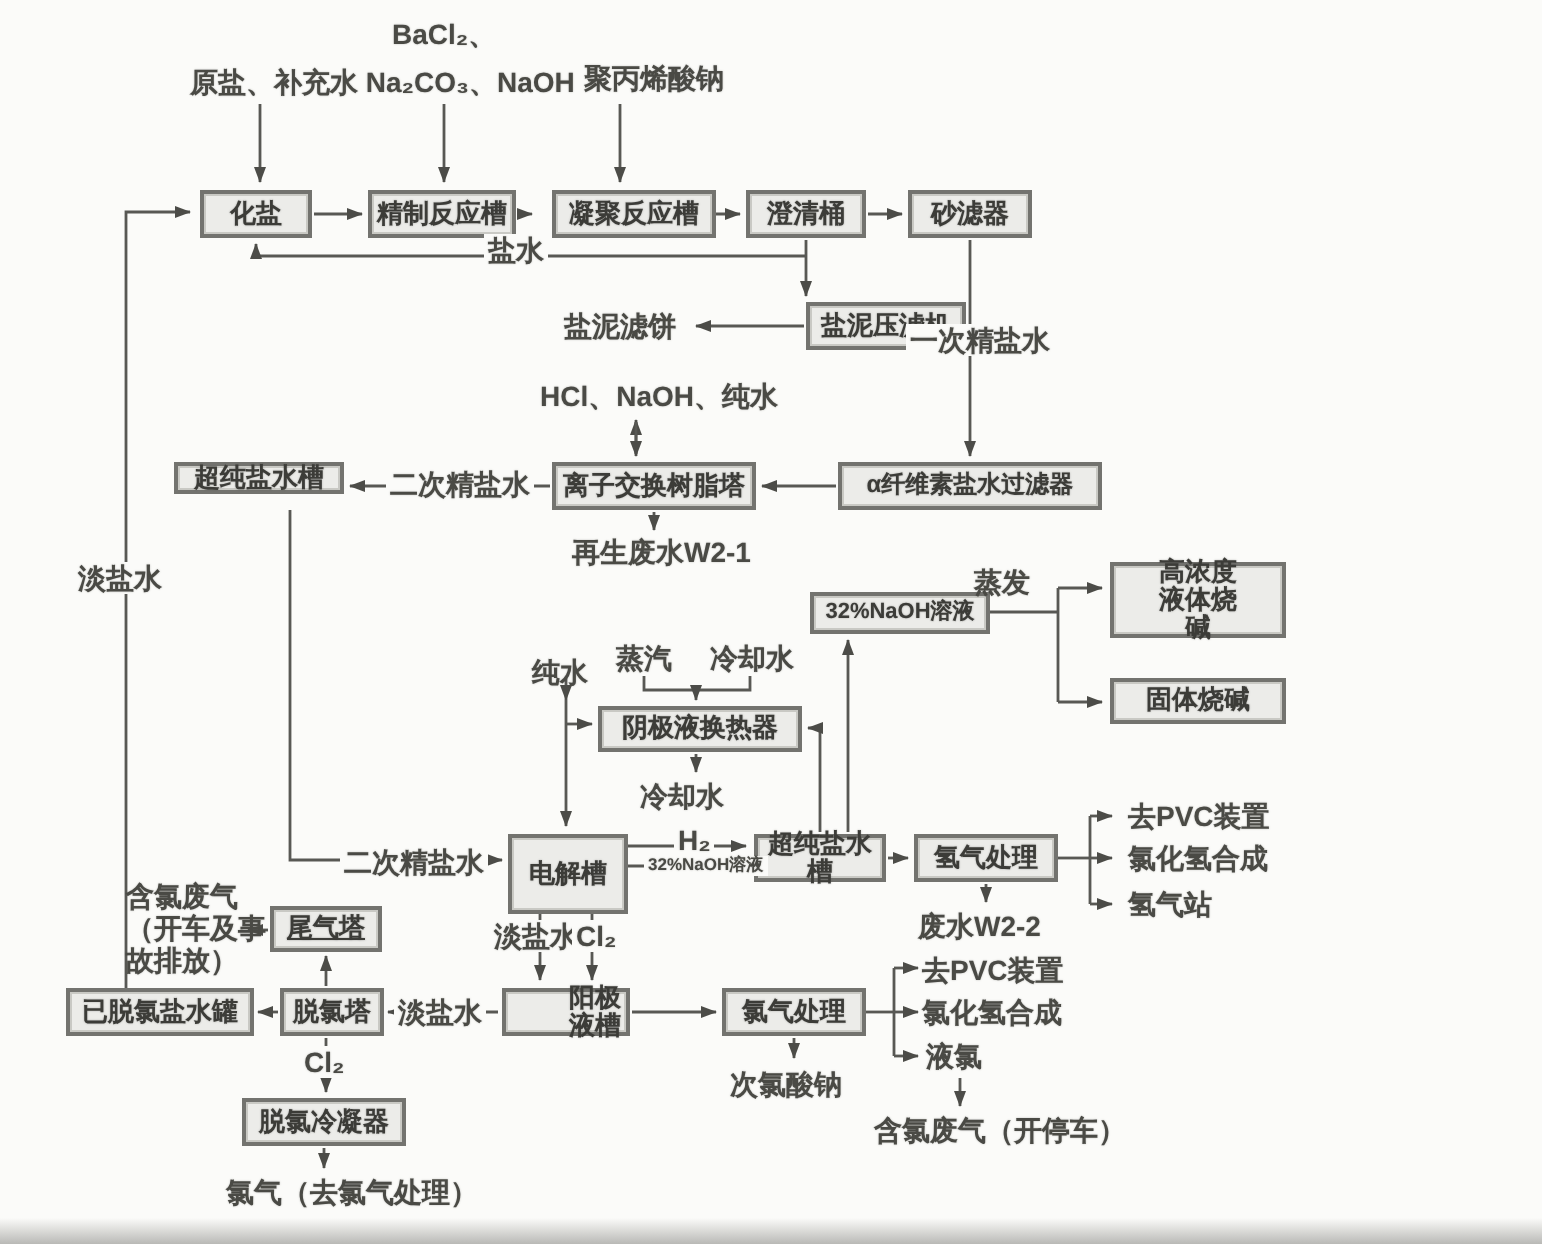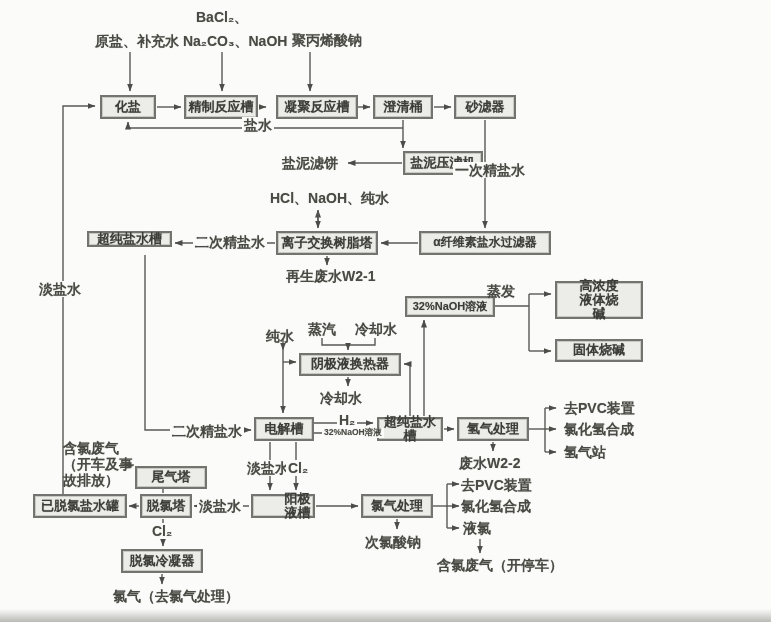--- a/index.html
+++ b/index.html
@@ -112,24 +112,24 @@
   <div class="box" style="left:373px;top:95px;width:60px;height:24px;">澄清桶</div>
   <div class="box" style="left:454px;top:95px;width:62px;height:24px;">砂滤器</div>
   <div class="box" style="left:403px;top:151px;width:80px;height:24px;">盐泥压滤机</div>
   <div class="box" style="left:276px;top:231px;width:102px;height:24px;">离子交换树脂塔</div>
   <div class="box f12" style="left:419px;top:231px;width:132px;height:24px;">α纤维素盐水过滤器</div>
   <div class="box" style="left:87px;top:231px;width:85px;height:16px;">超纯盐水槽</div>
   <div class="box f11" style="left:405px;top:296px;width:90px;height:21px;">32%NaOH溶液</div>
   <div class="box" style="left:555px;top:281px;width:88px;height:38px;padding:17px;">高浓度液体烧碱</div>
   <div class="box" style="left:555px;top:339px;width:88px;height:23px;">固体烧碱</div>
   <div class="box" style="left:299px;top:353px;width:102px;height:23px;">阴极液换热器</div>
-  <div class="box" style="left:254px;top:417px;width:60px;height:24px;">电解槽</div>
+  <div class="box" style="left:254px;top:417px;width:60px;height:40px;">电解槽</div>
   <div class="box" style="left:377px;top:417px;width:66px;height:24px;">超纯盐水槽</div>
   <div class="box" style="left:457px;top:417px;width:72px;height:24px;">氢气处理</div>
-  <div class="box" style="left:135px;top:466px;width:72px;height:23px;">尾气塔</div>
+  <div class="box" style="left:135px;top:453px;width:56px;height:23px;text-decoration:underline;">尾气塔</div>
   <div class="box" style="left:140px;top:494px;width:52px;height:24px;">脱氯塔</div>
   <div class="box" style="left:33px;top:494px;width:94px;height:24px;">已脱氯盐水罐</div>
   <div class="box" style="left:251px;top:494px;width:64px;height:24px;padding-left:29px;">阳极液槽</div>
   <div class="box" style="left:361px;top:494px;width:72px;height:24px;">氯气处理</div>
   <div class="box" style="left:121px;top:549px;width:82px;height:24px;">脱氯冷凝器</div>
 
   <div class="lbl" style="left:196px;top:9px;">BaCl₂、</div>
   <div class="lbl" style="left:95px;top:33px;">原盐、补充水 Na₂CO₃、NaOH</div>
   <div class="lbl" style="left:292px;top:33px;font-family:Liberation Serif, serif;">聚丙烯酸钠</div>
   <div class="lbl" style="left:270px;top:190px;">HCl、NaOH、纯水</div>

